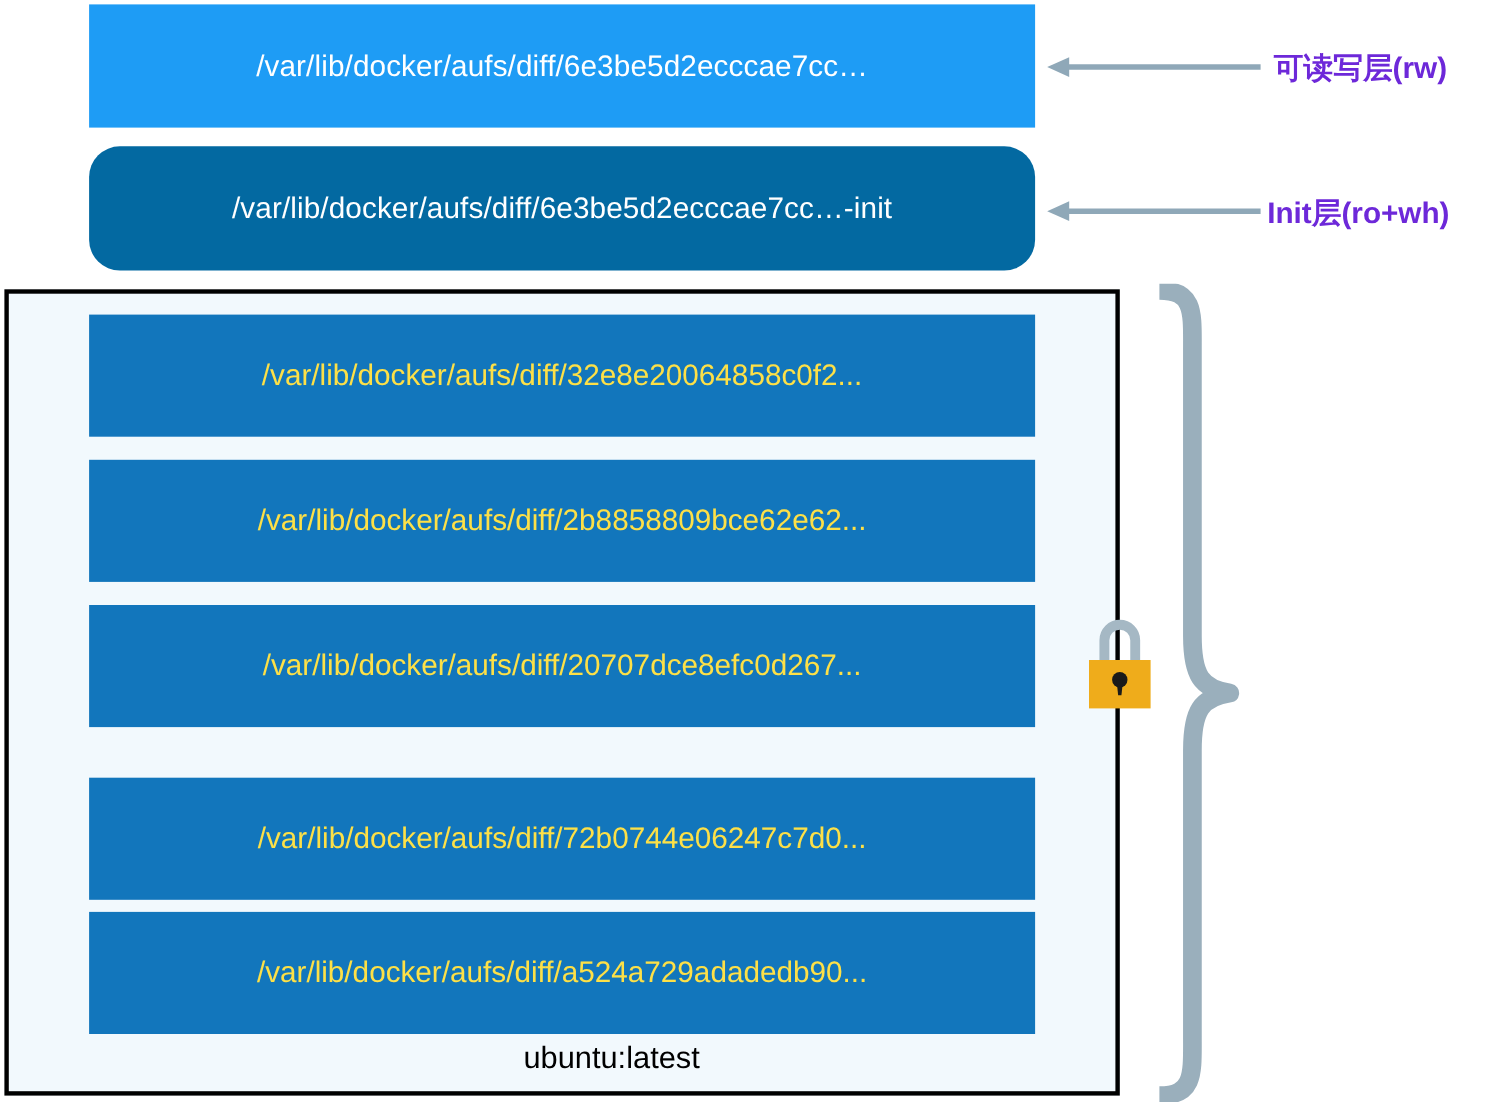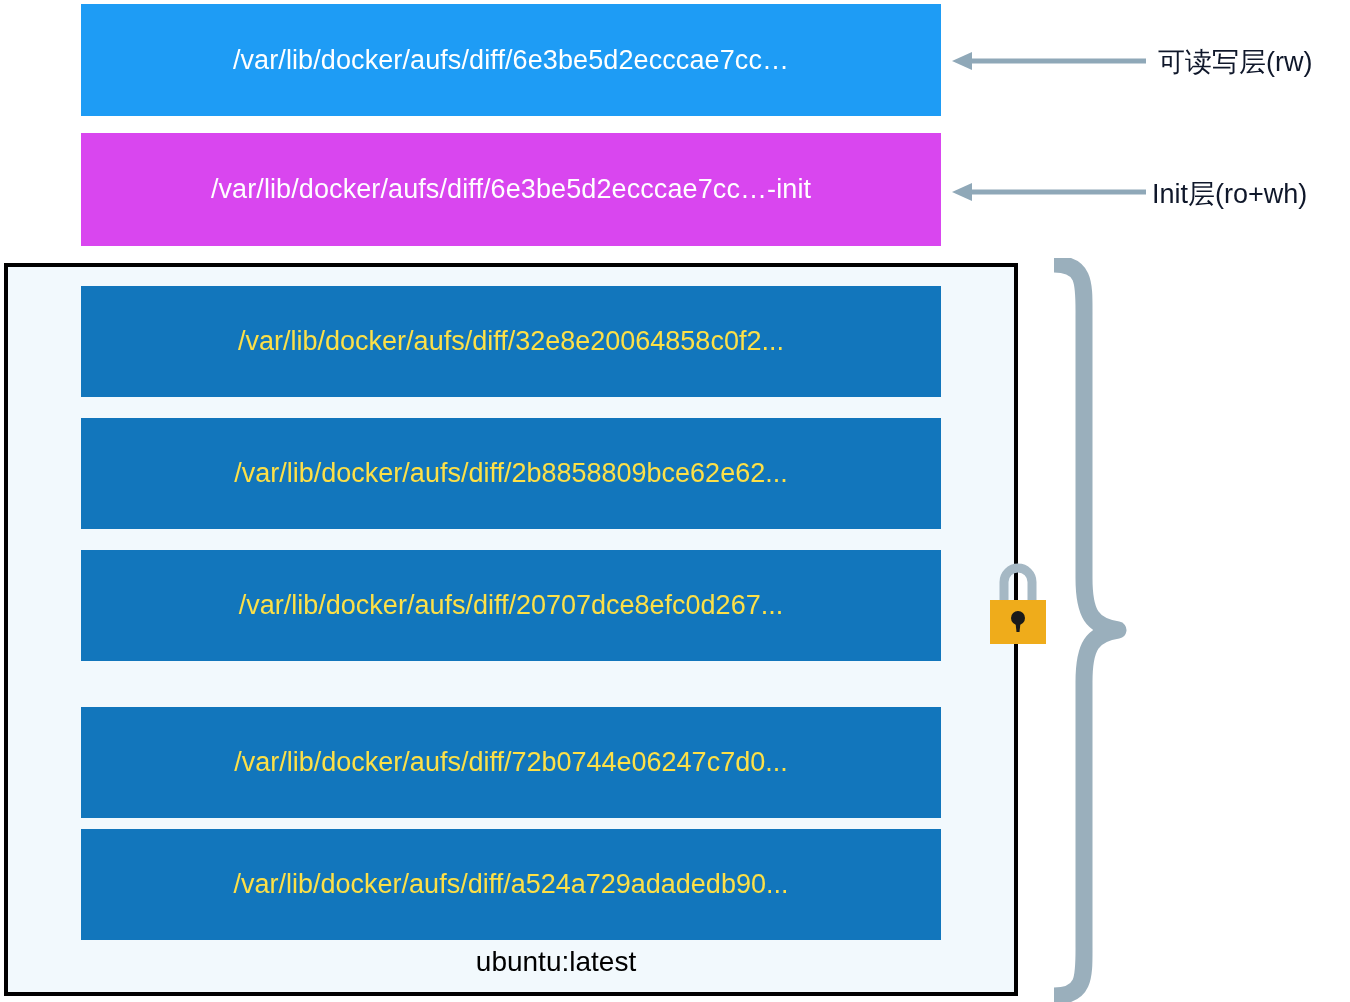--- a/index.html
+++ b/index.html
@@ -24,21 +24,21 @@
     display: flex;
     align-items: center;
     justify-content: center;
     color: #ffffff;
     font-size: 27px;
     letter-spacing: 0.1px;
     white-space: nowrap;
     box-sizing: border-box;
   }
   .rw-bar   { left: 81px; top: 4px;   width: 860px; height: 112px; background: #1E9CF5; }
-  .init-bar { left: 81px; top: 133px; width: 860px; height: 113px; background: #d946ef; }
+  .init-bar { left: 81px; top: 133px; width: 860px; height: 113px; background: #0369a1; border-radius: 28px; }
 
   
   .ro-box {
     position: absolute;
     left: 4px;
     top: 263px;
     width: 1014px;
     height: 733px;
     background: #F2F9FD;
     border: 4px solid #000000;
@@ -71,23 +71,23 @@
 
   
   .arrow-svg {
     position: absolute;
     overflow: visible;
   }
 
   
   .side-label {
     position: absolute;
-    color: #0f172a;
+    color: #6d28d9;
     font-size: 27px;
-    font-weight: normal;
+    font-weight: bold;
     white-space: nowrap;
   }
   .label-rw   { left: 1158px; top: 44px;  }
   .label-init { left: 1152px; top: 176px; }
   .label-ro   { left: 1148px; top: 618px; }
 
   
   .brace-svg {
     position: absolute;
     left: 1040px;

